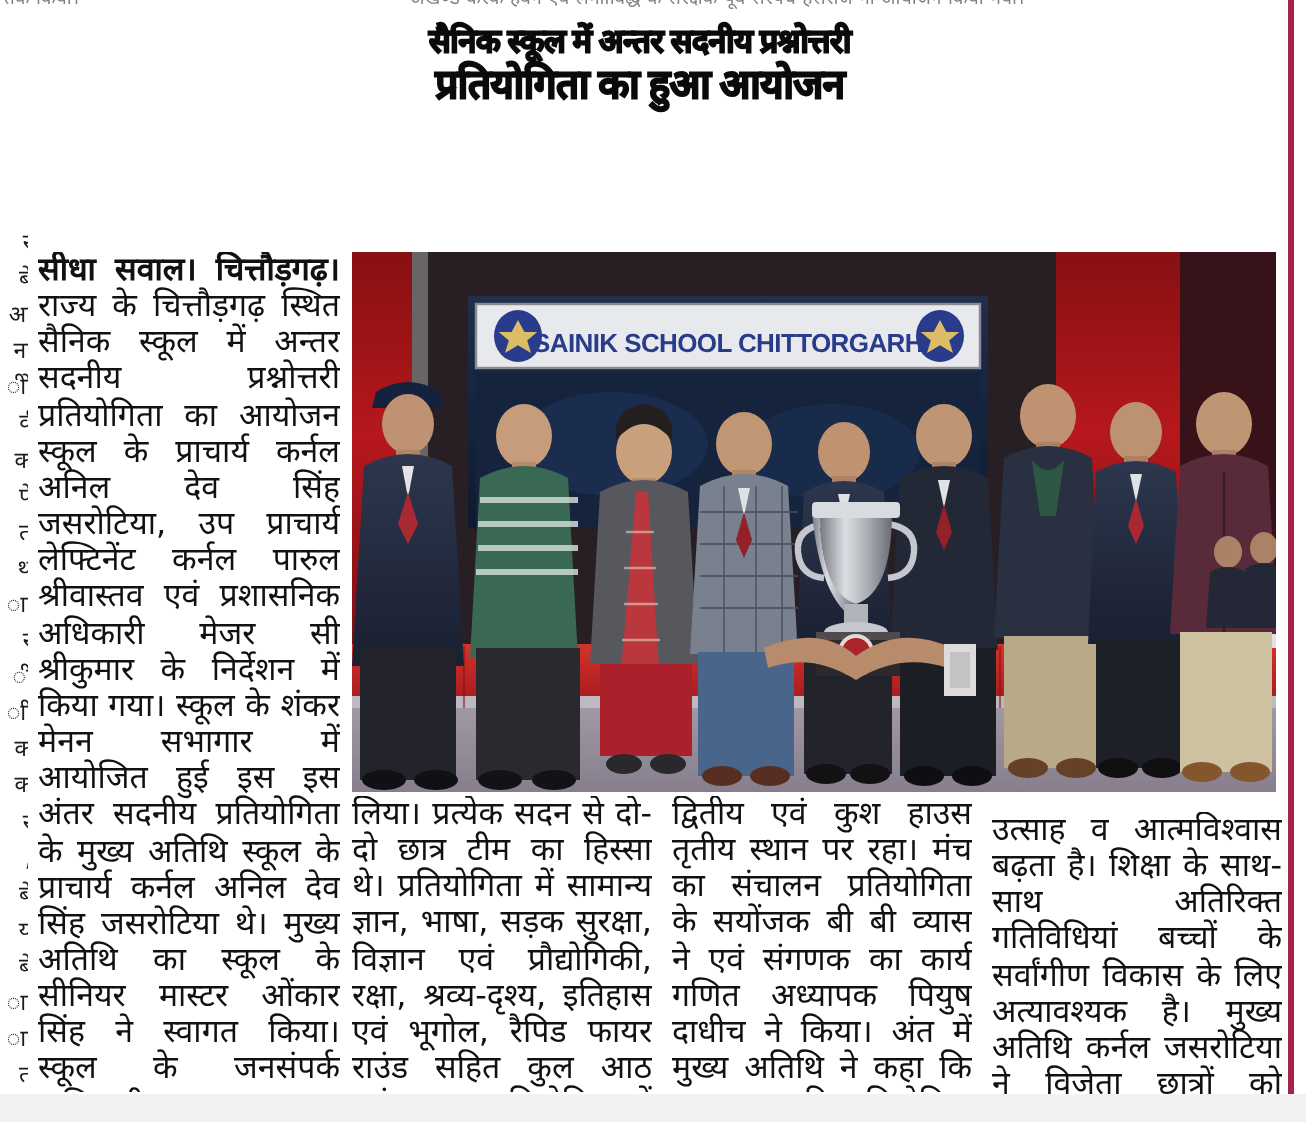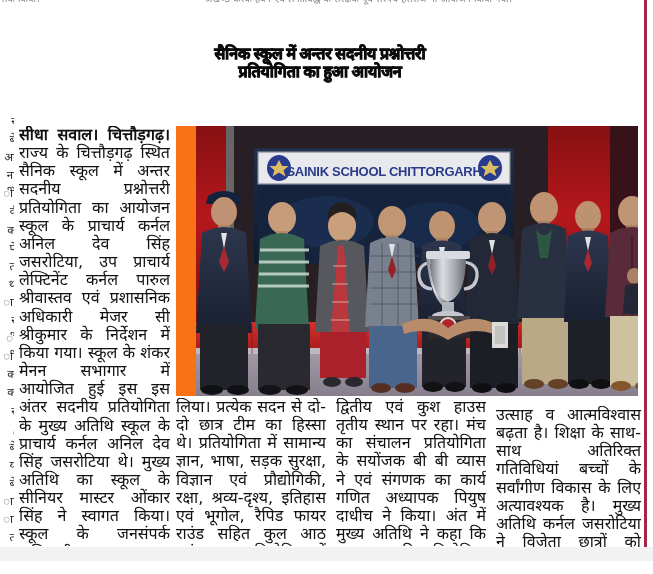--- a/index.html
+++ b/index.html
@@ -70,21 +70,21 @@
     width: 640px;
     text-align: center;
     font-family: "Liberation Serif", "DejaVu Serif", serif;
     font-weight: 700;
     font-size: 35px;
     line-height: 1.30;
     color: #0a0a0a;
     letter-spacing: -0.2px;
     -webkit-text-stroke: 0.85px #0a0a0a;
   }
-  .headline .hl-line { display: block; white-space: nowrap; margin-top: 32px; }
+  .headline .hl-line { display: block; white-space: nowrap; }
   .headline .hl2 { margin-top: -3px; }
 
   
   .left-sliver {
     position: absolute;
     top: 112px;
     left: 0;
     width: 14px;
     height: 432px;
     overflow: hidden;
@@ -104,22 +104,21 @@
   .left-sliver .ls-col span { display: block; }
 
   
   .photo {
     position: absolute;
     top: 126px;
     left: 176px;
     width: 462px;
     height: 270px;
     overflow: hidden;
-    background: #f97316;
-    padding-left: 20px;
+    background: #86efac;
   }
   .photo svg { display: block; width: 462px; height: 270px; }
 
   
   .col {
     position: absolute;
     font-family: "DejaVu Sans", sans-serif;
     font-size: 16px;
     line-height: 18.15px;
     color: #111111;
@@ -165,21 +164,21 @@
       <span class="ts-l">तक किया।</span>
       <span class="ts-r">अखण्ड करके हवन एवं लंगाांविद्ध  के संरक्षक पूर्व सरपंच हंसराज    ना आयोजन किया गया।</span>
     </div>
   </div>
 
   <div class="right-rule"></div>
   <div class="right-rule-2"></div>
 
   <h1 class="headline">
     <span class="hl-line hl1" style="font-size: 16px;">सैनिक स्कूल में अन्तर सदनीय प्रश्नोत्तरी</span>
-    <span class="hl-line hl2" style="font-size: 16px;">प्रतियोगिता का हुआ आयोजन</span>
+    <span class="hl-line hl2" style="font-size: 20px;">प्रतियोगिता का हुआ आयोजन</span>
   </h1>
 
   <div class="left-sliver">
     <div class="ls-col" id="ls-col">
         <span>र</span>
         <span>बे</span>
         <span>आ</span>
         <span>ना</span>
         <span>ीो</span>
         <span>र्व</span>

